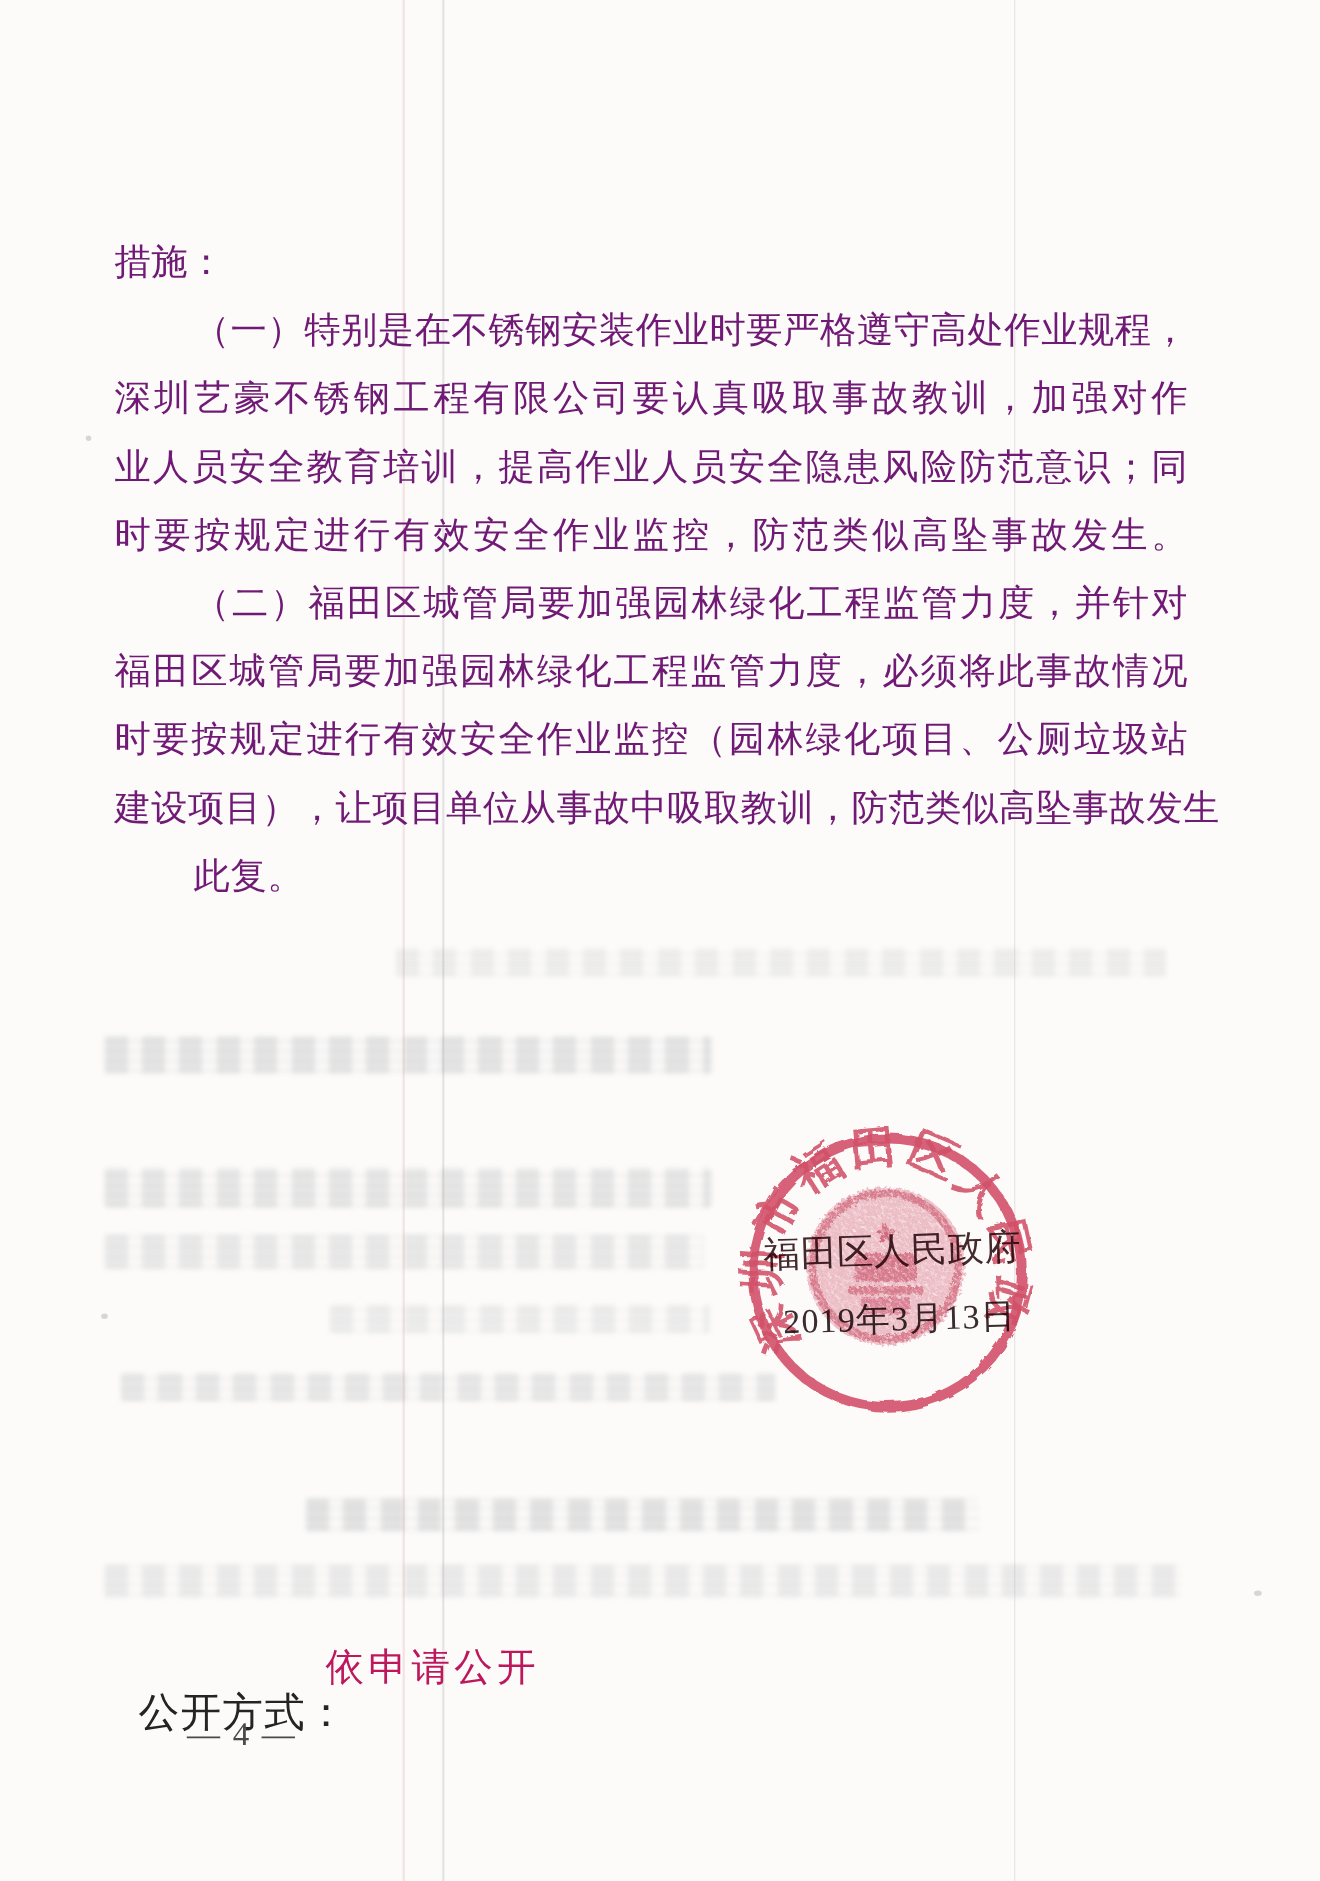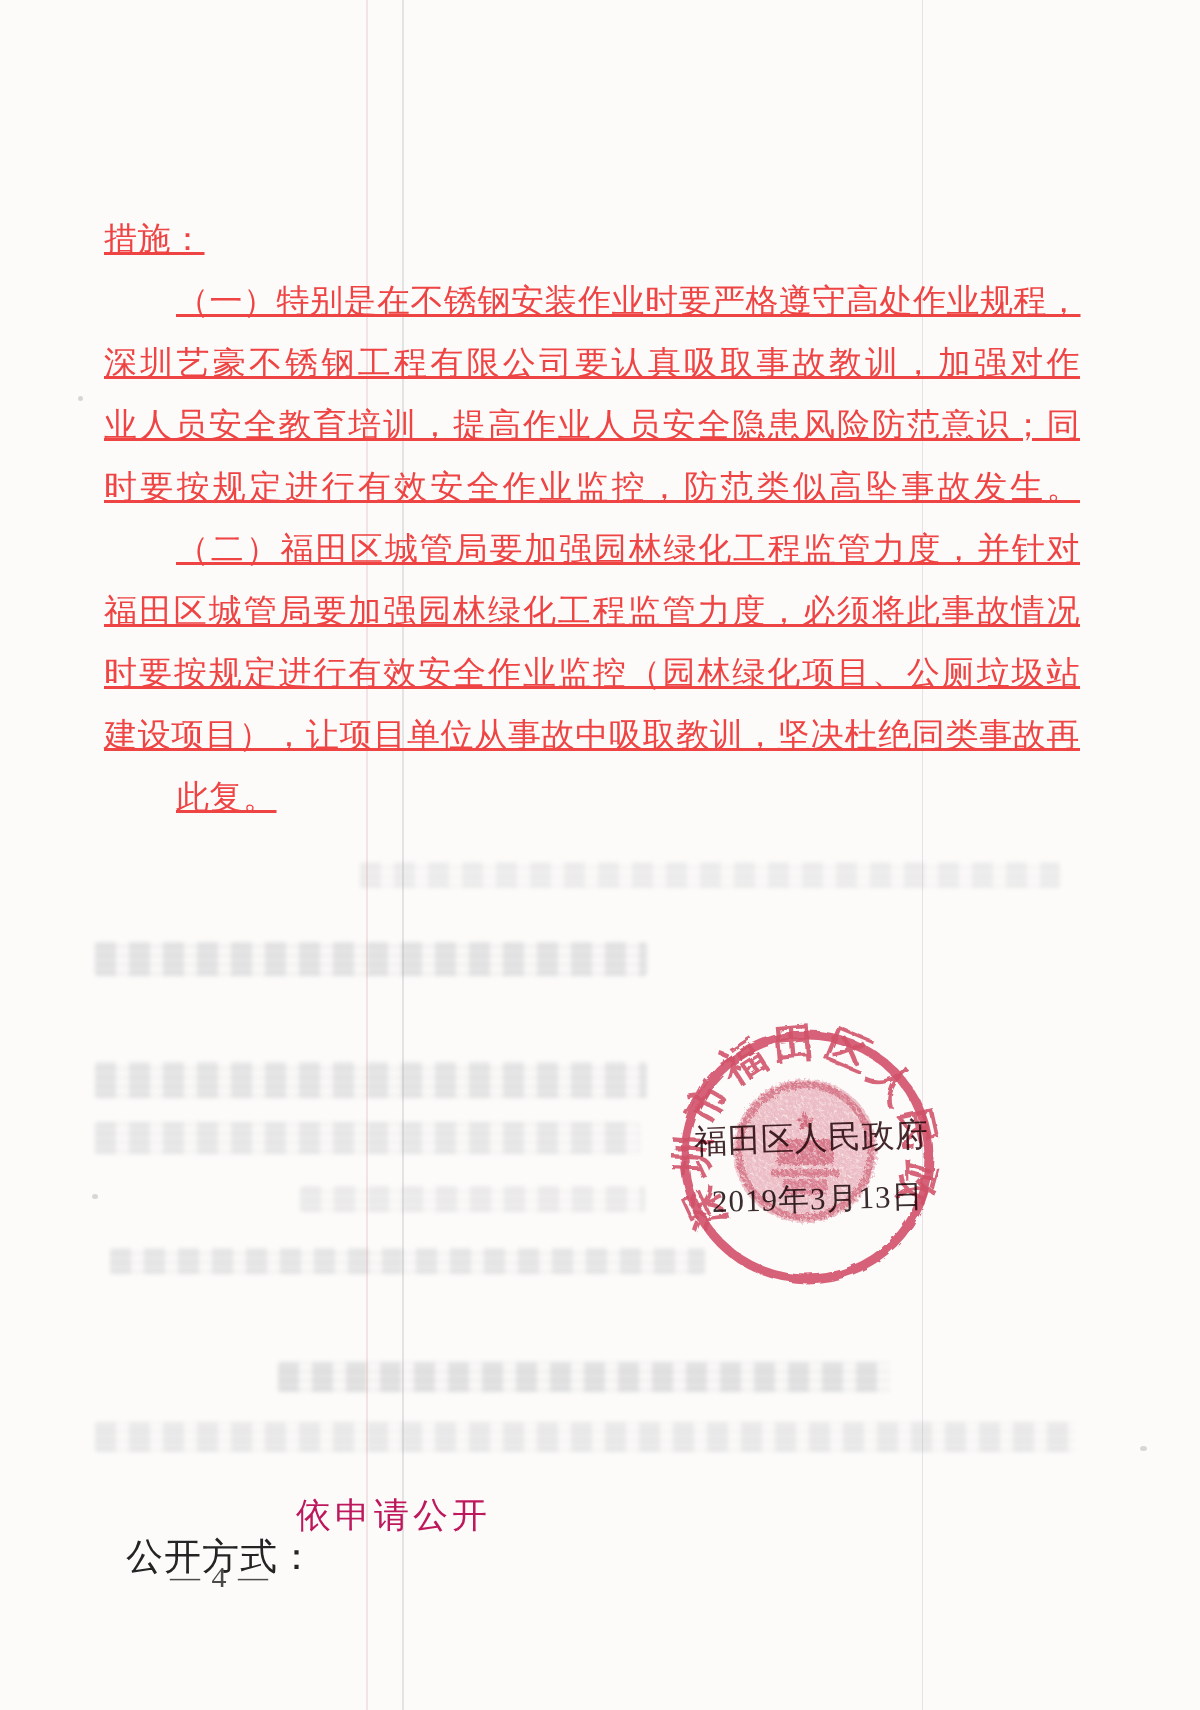--- a/index.html
+++ b/index.html
@@ -4,22 +4,21 @@
 <style>
   html,body{margin:0;padding:0;}
   body{
     width:1200px;height:1710px;position:relative;overflow:hidden;
     background:#fcfbfa;
     font-family:"Liberation Serif","DejaVu Serif",serif;
   }
   
   .textblock{
     position:absolute;left:104px;top:208px;width:976px;
-    color:#ef4444;
-    text-decoration:underline;
+    color:#701a75;
   }
   .line{
     height:62px;line-height:62px;font-size:33px;
     text-align:justify;text-align-last:justify;text-justify:inter-character;
     white-space:nowrap;
     letter-spacing:0.5px;
   }
   .line.noj{text-align:left;text-align-last:left;}
   .line.ind{text-indent:72px;text-align:center;}
   
@@ -86,21 +85,21 @@
 
 <div class="textblock">
   <div class="line noj">措施：</div>
   <div class="line ind">（一）特别是在不锈钢安装作业时要严格遵守高处作业规程，</div>
   <div class="line">深圳艺豪不锈钢工程有限公司要认真吸取事故教训，加强对作</div>
   <div class="line">业人员安全教育培训，提高作业人员安全隐患风险防范意识；同</div>
   <div class="line">时要按规定进行有效安全作业监控，防范类似高坠事故发生。</div>
   <div class="line ind">（二）福田区城管局要加强园林绿化工程监管力度，并针对</div>
   <div class="line">福田区城管局要加强园林绿化工程监管力度，必须将此事故情况</div>
   <div class="line">时要按规定进行有效安全作业监控（园林绿化项目、公厕垃圾站</div>
-  <div class="line">建设项目），让项目单位从事故中吸取教训，坚决杜绝同类事故再</div>
+  <div class="line">建设项目），让项目单位从事故中吸取教训，防范类似高坠事故发生</div>
   <div class="line noj ind">此复。</div>
 </div>
 
 <svg class="seal" viewBox="0 0 272 272">
   <defs>
     <filter id="rough" x="-20%" y="-20%" width="140%" height="140%">
       <feTurbulence type="fractalNoise" baseFrequency="0.07" numOctaves="3" seed="7" result="n"></feTurbulence>
       <feDisplacementMap in="SourceGraphic" in2="n" scale="5"></feDisplacementMap>
     </filter>
     <filter id="speck" x="-20%" y="-20%" width="140%" height="140%">

